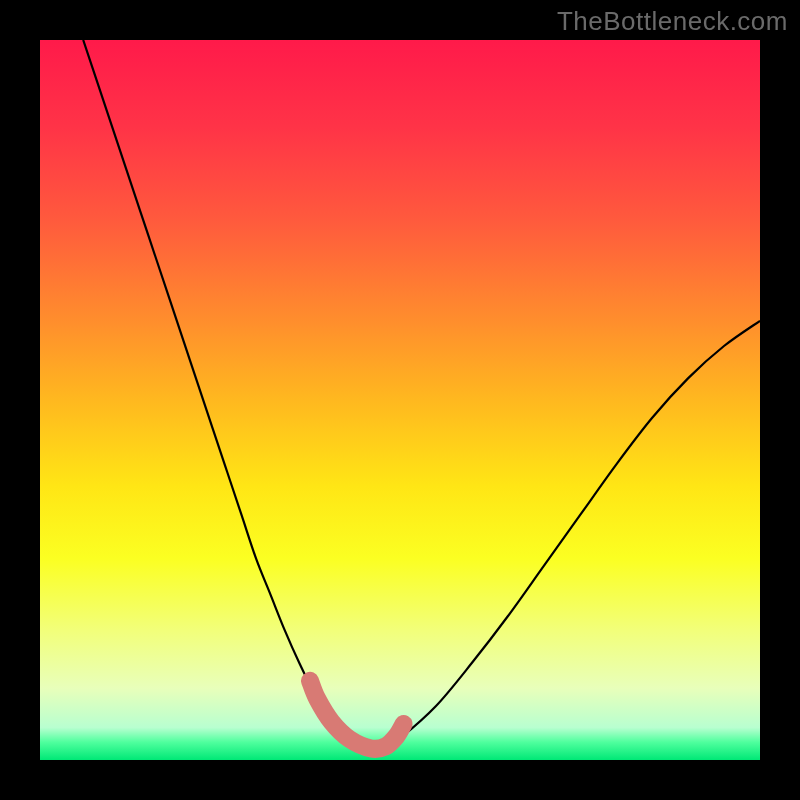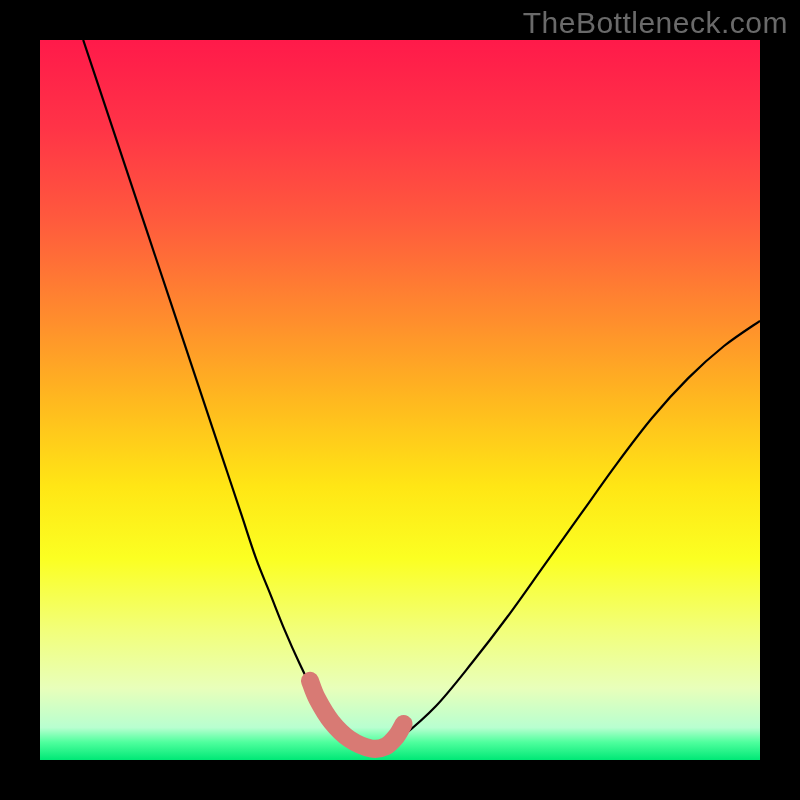--- a/index.html
+++ b/index.html
@@ -9,21 +9,21 @@
     height: 800px;
     background: #000;
     overflow: hidden;
     position: relative;
   }
   .watermark {
     position: absolute;
     top: 6px;
     right: 12px;
     font-family: Arial, Helvetica, sans-serif;
-    font-size: 30px;
+    font-size: 26px;
     font-weight: 500;
     color: #6a6a6a;
     letter-spacing: 0.5px;
     z-index: 10;
   }
   .plot-area {
     position: absolute;
     left: 40px;
     top: 40px;
     width: 720px;

